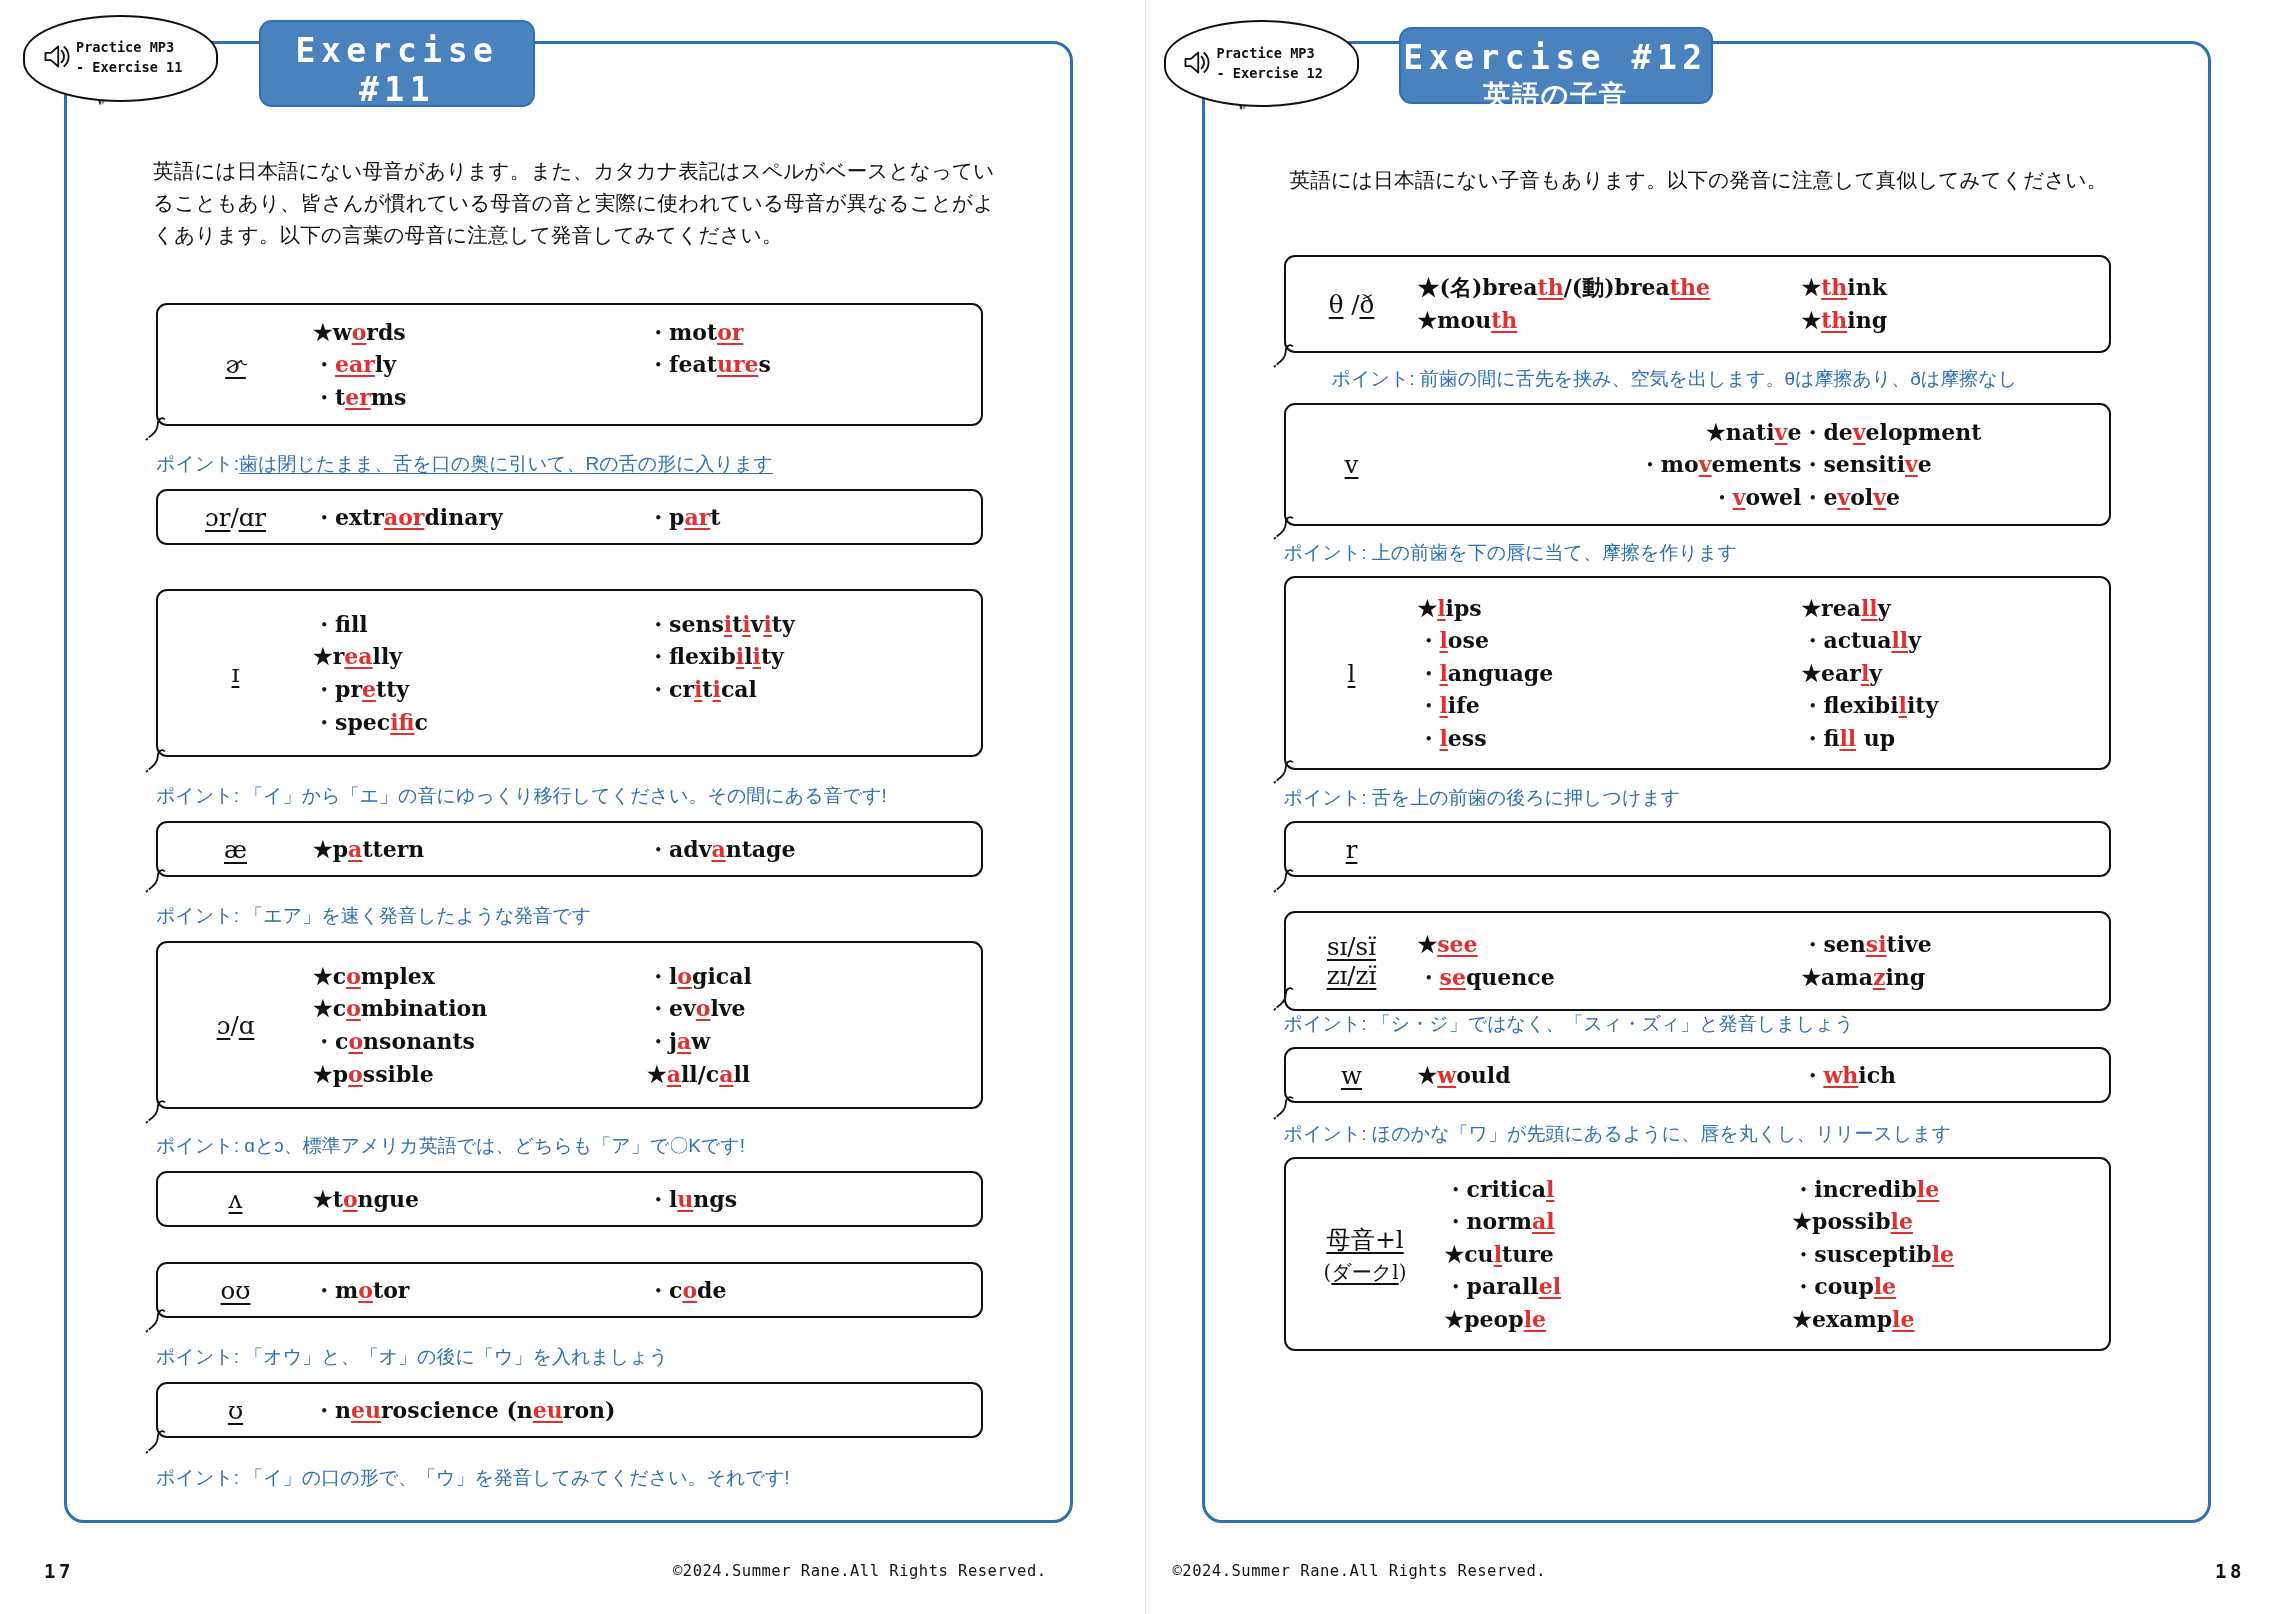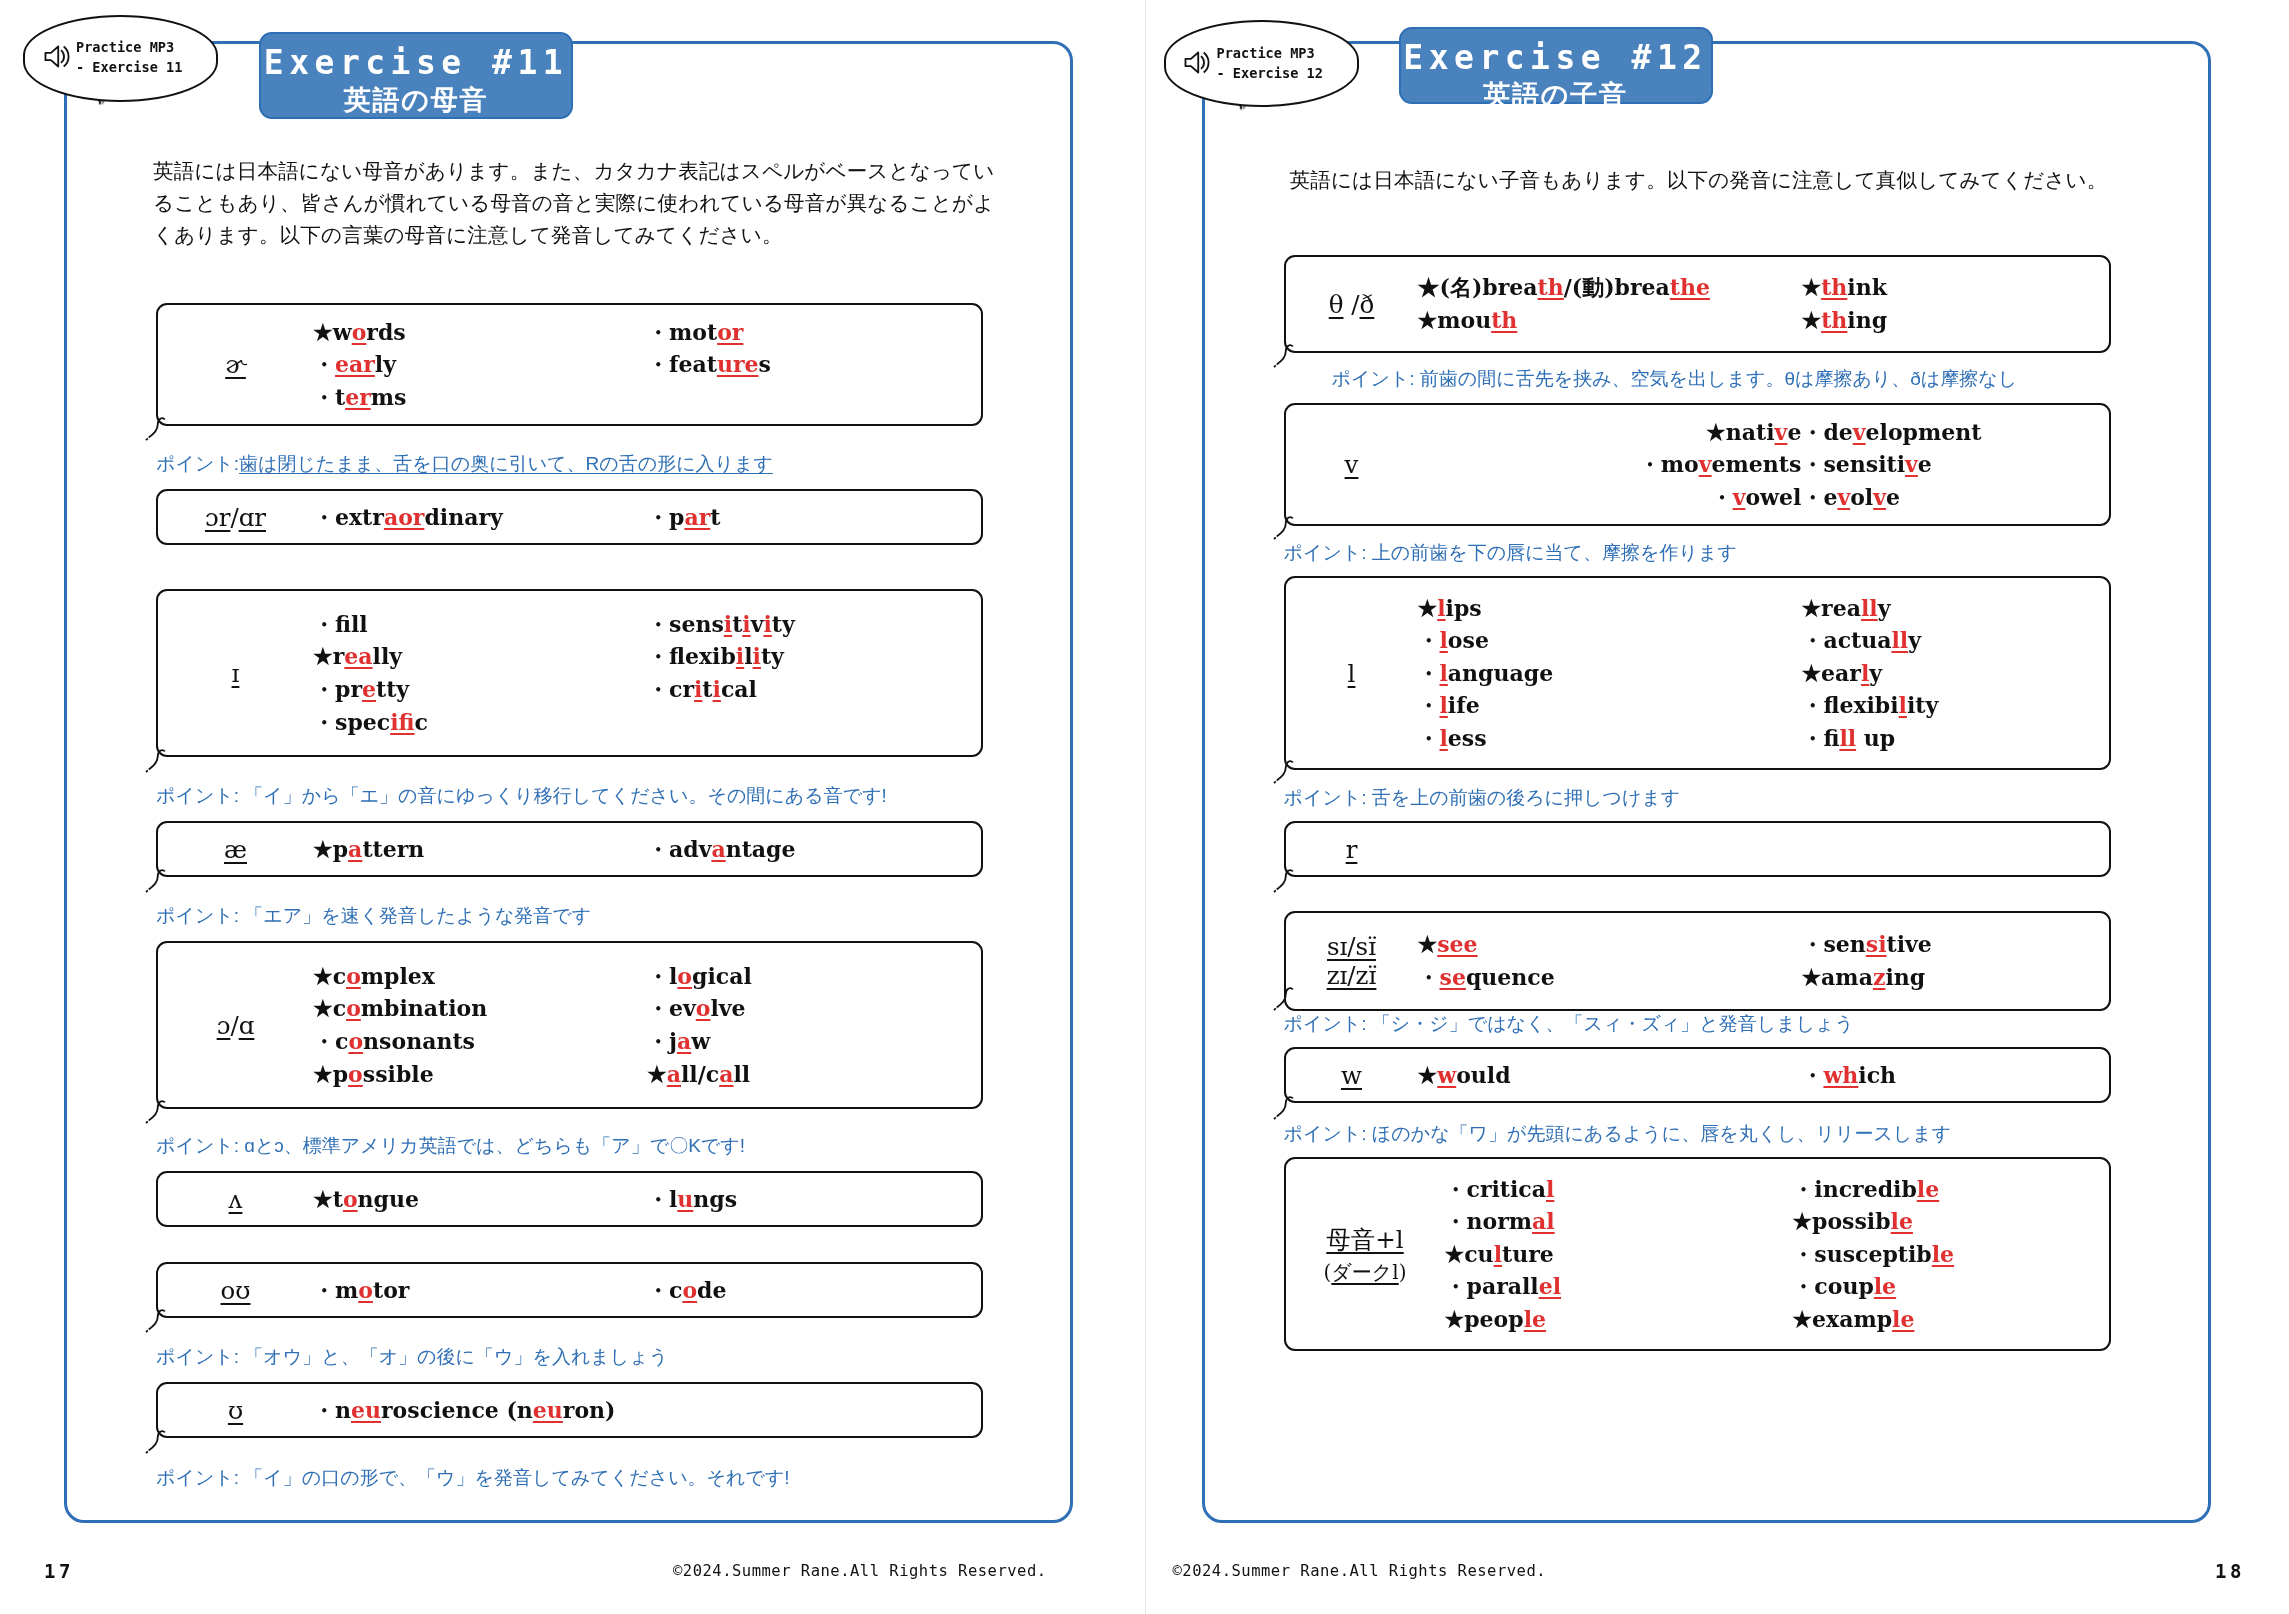--- a/index.html
+++ b/index.html
@@ -155,21 +155,21 @@
   }
 </style>
 </head>
 <body>
 
 <div class="spread">
 
   <div class="page page-left">
     <div class="page-frame"></div>
 
-    <div class="banner" style="left:259px; top:32px; width:314px; height:87px;">
+    <div class="banner" style="left:259px; top:20px; width:276px; height:87px;">
       <div class="ex-title">Exercise #11</div>
       <div class="ex-sub">英語の母音</div>
     </div>
 
     <div class="bubble-tail" style="left:91px; top:73px; transform:rotate(12deg);"></div>
     <div class="mp3-bubble" style="left:23px; top:14.5px;">
       <span class="speaker">
         <svg width="31" height="31" viewBox="0 0 34 34">
           <path d="M6 13 h6 l8 -7 v22 l-8 -7 h-6 z" fill="#fff" stroke="#111" stroke-width="2" stroke-linejoin="round"></path>
           <path d="M23 10 a9 9 0 0 1 0 14" fill="none" stroke="#111" stroke-width="2"></path>

